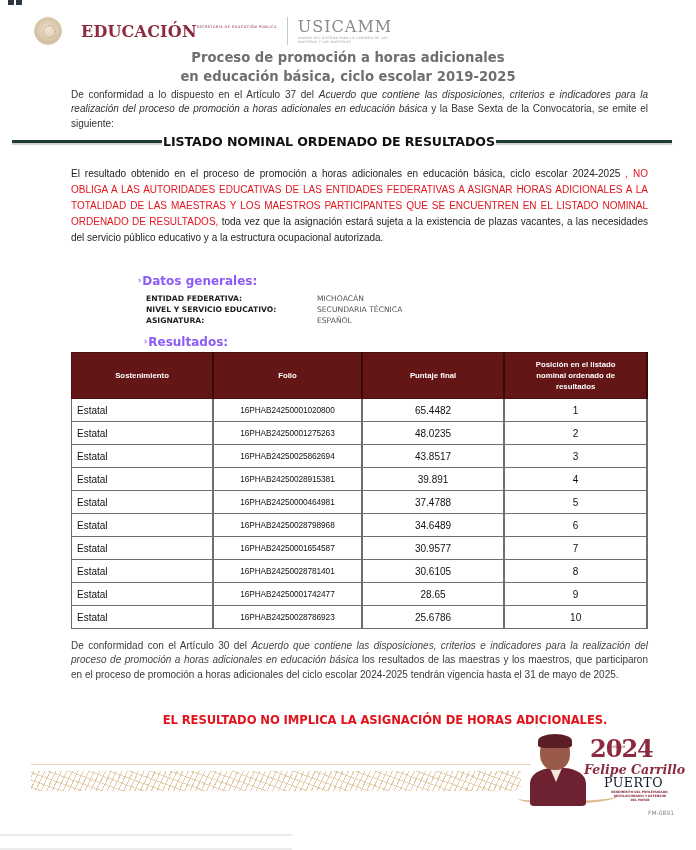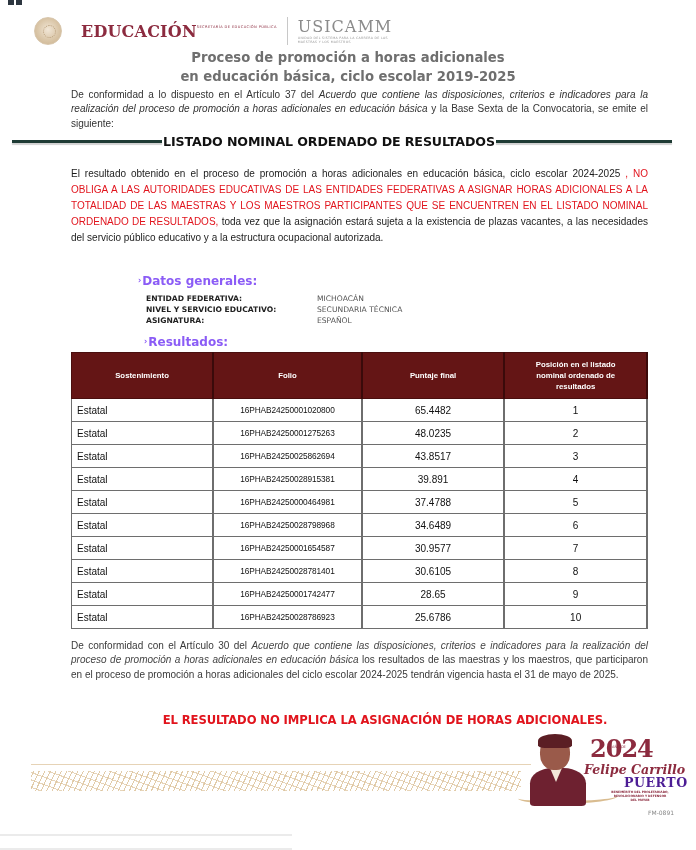--- a/index.html
+++ b/index.html
@@ -80,21 +80,21 @@
   .year-badge { position: absolute; left: 518px; top: 730px; width: 160px; height: 80px; }
   .portrait { position: absolute; left: 10px; top: 4px; width: 58px; height: 72px; }
   .portrait .head { position: absolute; left: 12px; top: 2px; width: 30px; height: 34px; border-radius: 48% 48% 45% 45%; background: #9a5a4a; }
   .portrait .hair { position: absolute; left: 10px; top: 0; width: 34px; height: 14px; border-radius: 50% 50% 20% 20%; background: #5b1e24; }
   .portrait .body { position: absolute; left: 2px; top: 34px; width: 56px; height: 38px; border-radius: 40% 40% 8% 8%; background: #6e2130; }
   .portrait .collar { position: absolute; left: 22px; top: 34px; width: 12px; height: 14px; background: #f2e7d8; clip-path: polygon(0 0, 100% 0, 50% 100%); }
   .swoosh { position: absolute; left: 0; top: 60px; width: 100px; height: 14px; border-bottom: 3px solid #d9bc90; border-radius: 0 0 60% 40%; }
   .year { position: absolute; left: 72px; top: 4px; font-family: "DejaVu Serif", serif; font-weight: bold; font-size: 24px; color: #8c2b3f; letter-spacing: -1px; }
   .year-small { position: absolute; left: 94px; top: 15px; font-size: 3.5px; color: #8c2b3f; }
   .fcp-1 { position: absolute; left: 66px; top: 32px; font-family: "DejaVu Serif", serif; font-style: italic; font-weight: bold; font-size: 12.6px; color: #8c2b3f; white-space: nowrap; }
-  .fcp-2 { position: absolute; left: 86px; top: 45px; font-family: "DejaVu Serif", serif; font-weight: bold; font-size: 12.6px; color: #4c1d95; letter-spacing: 0.5px; margin-left: 20px; }
+  .fcp-2 { position: absolute; left: 86px; top: 45px; font-family: "DejaVu Serif", serif; font-weight: normal; font-size: 12.6px; color: #0f172a; letter-spacing: 0.5px; }
   .fcp-3 { position: absolute; left: 92px; top: 61px; width: 60px; font-size: 3px; line-height: 3.8px; color: #8c2b3f; text-align: center; font-weight: bold; }
 
   .form-code { position: absolute; left: 648px; top: 809px; font-size: 6px; color: #888; }
 
   .bottom-bar { position: absolute; left: 0; width: 292px; height: 2px; background: #ebebeb; }
   .bottom-bar.b1 { top: 834px; }
   .bottom-bar.b2 { top: 848px; }
 </style>
 </head>
 <body>

